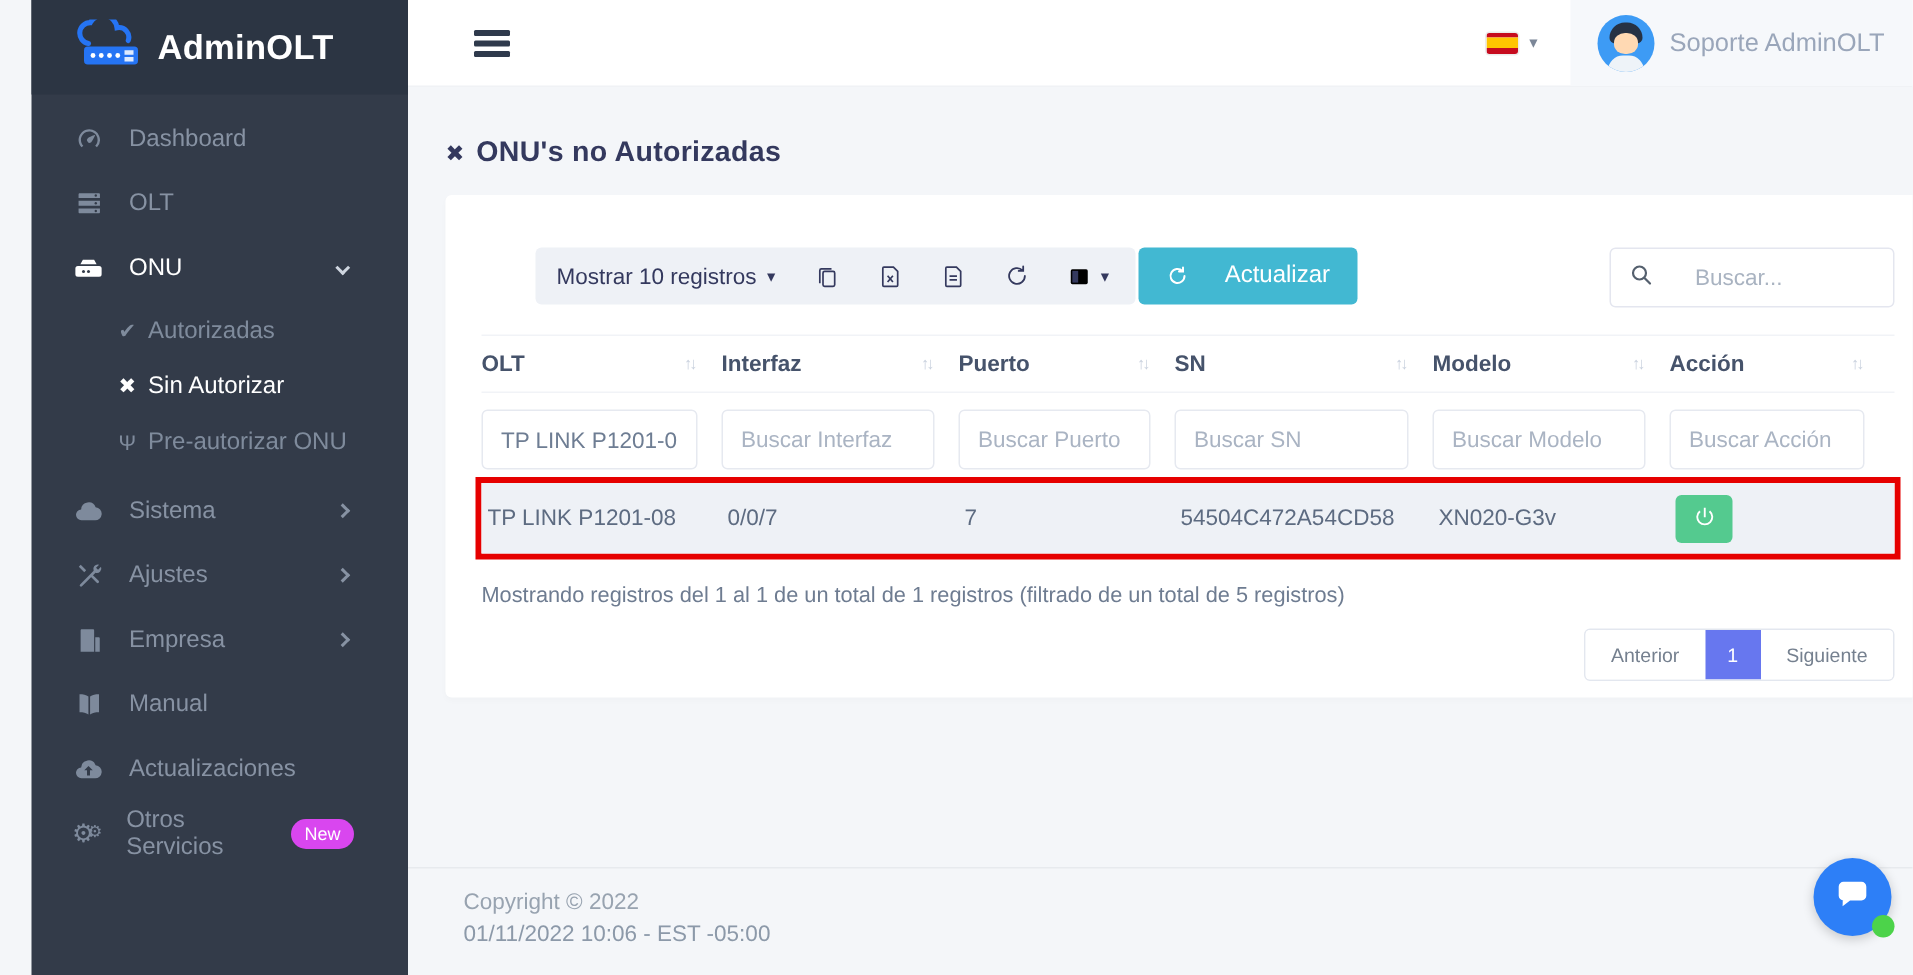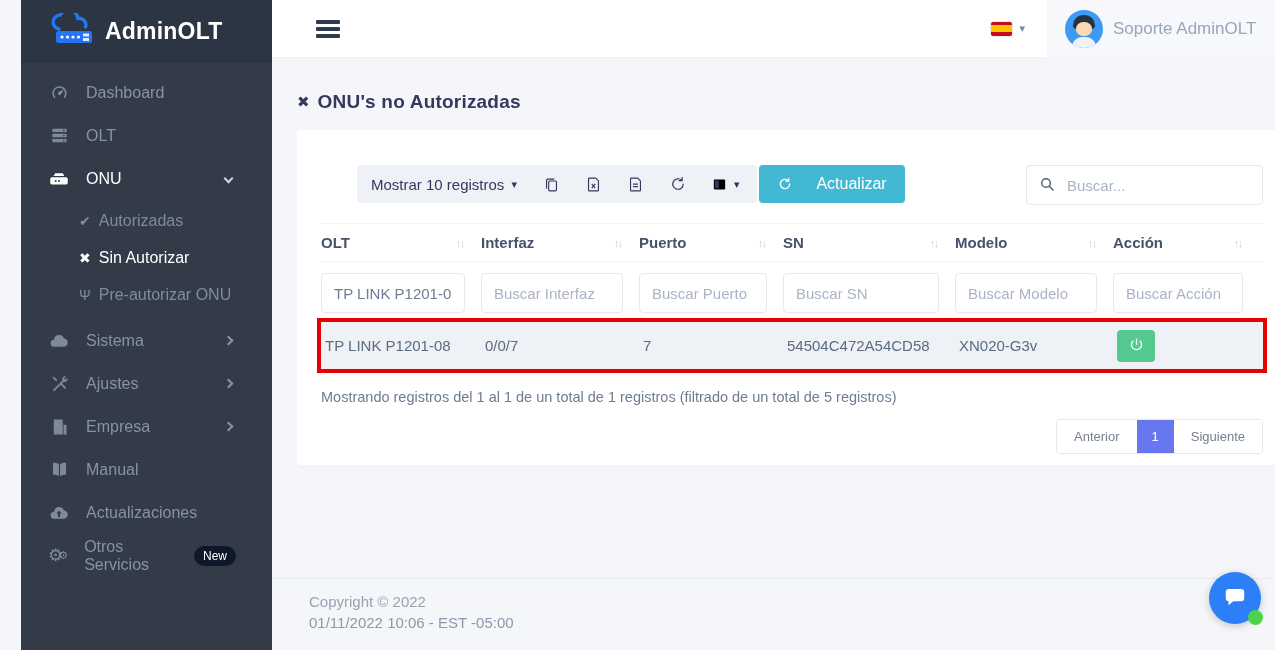--- a/index.html
+++ b/index.html
@@ -21,21 +21,21 @@
   .nav-item.active { color:#fff; }
   .nav-item.active .icn { color:#fff; }
   .nav-item.active svg { fill:#fff; }
   .nav-label { flex:1; }
   .chev { width:7px; height:7px; border-right:2px solid #8792a3; border-bottom:2px solid #8792a3; transform:rotate(-45deg); margin-right:4px; }
   .chev.down { transform:rotate(45deg); border-color:#cfd6e0; }
   .submenu { padding:2px 0 6px 0; }
   .sub-item { height:37px; display:flex; align-items:center; padding-left:58px; gap:8px; font-size:16px; color:#7f8b9c; cursor:pointer; }
   .sub-item .s-icn { font-size:14px; }
   .sub-item.active { color:#fff; }
-  .badge-new { background:#0f172a; color:#fff; font-size:12px; padding:3px 9px; border-radius:10px; margin-left:2px; }
+  .badge-new { background:#d946ef; color:#fff; font-size:12px; padding:3px 9px; border-radius:10px; margin-left:2px; }
   .gear-big { font-size:17px; line-height:1; }
   .gear-small { font-size:11px; line-height:1; margin-left:-5px; vertical-align:-3px; display:inline-block; }
 
   
   .main { flex:1; display:flex; flex-direction:column; background:#f4f6f9; }
   .topbar { height:58px; background:#fff; display:flex; align-items:center; justify-content:space-between; border-bottom:1px solid #f0f2f5; }
   .hamburger { margin-left:44px; cursor:pointer; display:flex; flex-direction:column; gap:3px; }
   .hamburger span { width:24px; height:4px; background:#2f3a4c; border-radius:1px; }
   .topbar-right { display:flex; align-items:center; height:100%; }
   .lang { display:flex; align-items:center; gap:7px; margin-right:22px; cursor:pointer; }
@@ -56,21 +56,21 @@
   .toolbar-row { display:flex; align-items:flex-start; justify-content:space-between; margin-bottom:18px; }
   .toolbar-left { display:flex; align-items:stretch;padding-left:36px; }
   .dt-buttons { background:#eef1f6; border-radius:4px; display:flex; align-items:center; height:38px; padding:0 6px 0 14px; color:#34395e; }
   .length-select { display:flex; align-items:center; gap:7px; padding-right:14px; cursor:pointer; font-size:15px; color:#34395e; }
   .caret { font-size:11px; color:#34395e; }
   .tb-icon { width:42px; height:38px; display:flex; align-items:center; justify-content:center; cursor:pointer; }
   .tb-icon svg { stroke:#34395e; fill:none; stroke-width:1.6; }
   .colvis { display:flex; align-items:center; gap:6px; padding:0 12px; cursor:pointer; }
   .btn-refresh { background:#42b8d2; color:#fff; border:none; border-radius:4px; height:38px; padding:0 18px; margin-left:2px; font-size:16px; display:flex; align-items:center; gap:23px; cursor:pointer; font-family:inherit; }
   .btn-refresh svg { stroke:#fff; fill:none; stroke-width:2; }
-  .search-box { width:237px; height:40px; border:1px solid #e4e6ef; border-radius:4px; display:flex; align-items:center; padding:0 12px; gap:12px; background:#fff; }
+  .search-box { width:190px; height:40px; border:1px solid #e4e6ef; border-radius:4px; display:flex; align-items:center; padding:0 12px; gap:28px; background:#fff; }
   .search-box svg { stroke:#55606e; fill:none; stroke-width:2.2; }
   .search-box input { border:none; outline:none; flex:1; font-size:15px; color:#6e7d93; font-family:inherit; background:transparent; }
   .search-box input::placeholder { color:#a9b3c1; }
 
   .t-grid { display:grid; grid-template-columns:160px 158px 144px 172px 158px 146px; }
   .t-head { border-top:1px solid #f1f3f7; border-bottom:1px solid #f1f3f7; padding:10px 0; }
   .th { display:flex; align-items:center; justify-content:space-between; padding-right:18px; font-weight:bold; color:#46536b; font-size:15px; cursor:pointer; }
   .sort { color:#c9d1de; font-size:11px; letter-spacing:-2px; }
   .t-filters { padding:11px 0 5px 0; }
   .t-filters input { width:calc(100% - 16px); height:40px; border:1px solid #e6e9f0; border-radius:4px; padding:0 12px; font-size:15px; color:#6e7d93; outline:none; font-family:inherit; }

